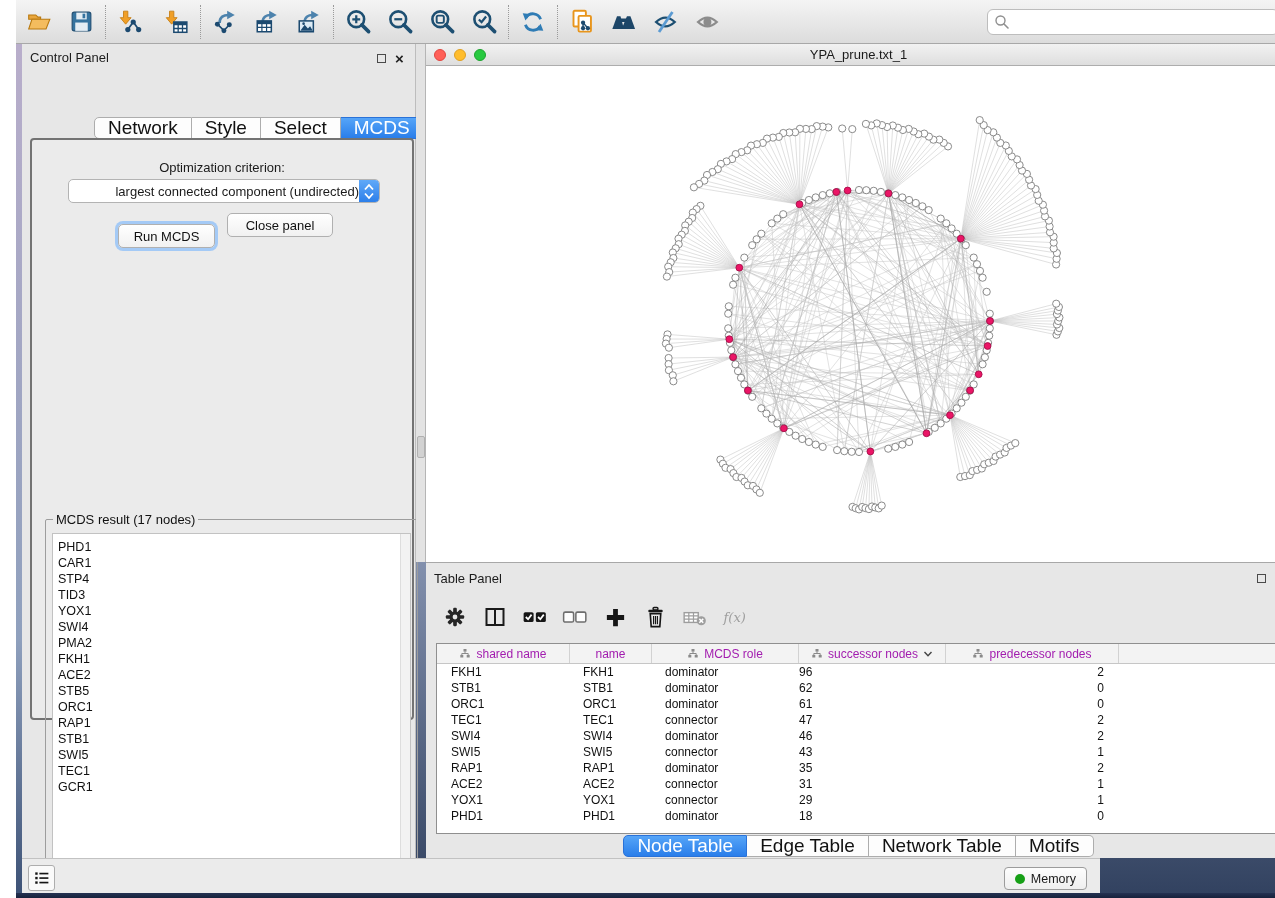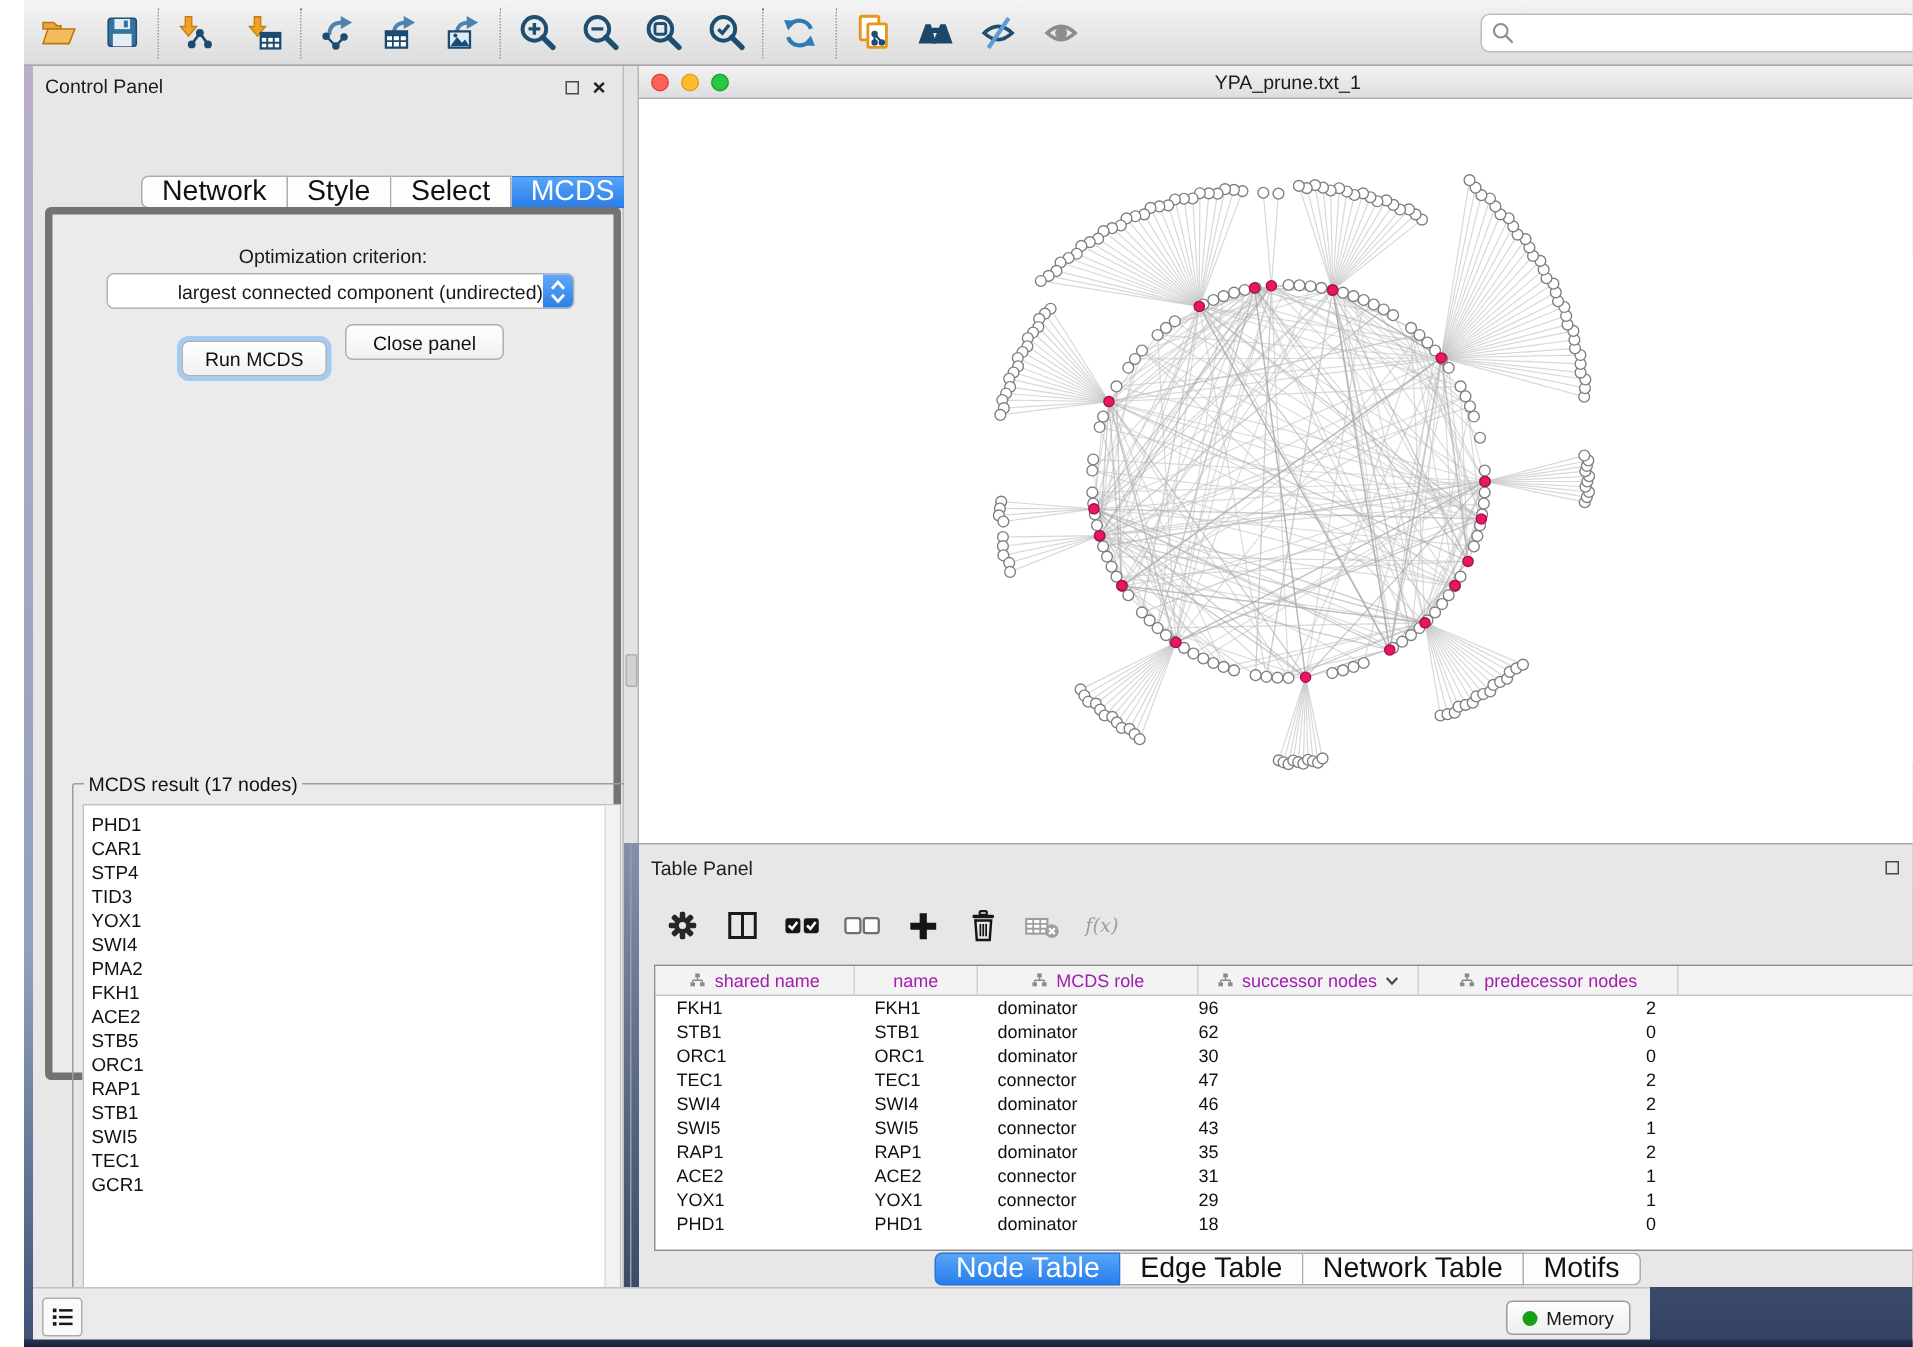--- a/index.html
+++ b/index.html
@@ -35,21 +35,21 @@
   .close-x { font-size:15px; font-weight:bold; color:#222; line-height:9px; }
 
   #cp-tabs { left:72px; top:73px; display:flex; }
   .seg { height:22px; display:flex; align-items:center; justify-content:center; padding:0 13px;
     background:#fdfdfd; border:1px solid #adadad; border-left:none; font-size:19px; color:#111; }
   .seg:first-child { border-left:1px solid #adadad; border-radius:5px 0 0 5px; }
   .seg:last-child  { border-radius:0 5px 5px 0; }
   .seg.active { background:linear-gradient(180deg,#56a5f8,#2a7eea); border-color:#2a72d8; color:#fff; }
 
   #cp-content { left:8px; top:94px; width:384px; height:582px; background:#ebebeb;
-    border:5px solid #737373; border-radius:4px; }
+    border:2px solid #737373; border-radius:4px; }
   #criterion-label { left:0; top:20px; width:100%; text-align:center; font-size:13px; }
   #criterion-select { left:36px; top:39px; width:312px; height:24px; background:#fff;
     border:1px solid #b3b3b3; border-radius:5px; display:flex; align-items:center; overflow:hidden;text-align:right; }
   #criterion-select .select-value { flex:1; padding-left:12px; font-size:13px; white-space:nowrap; }
   #criterion-select .stepper { width:20px; height:24px;
     background:linear-gradient(180deg,#63abf9,#2a7de9); border-radius:0 4px 4px 0;
     display:flex; flex-direction:column; align-items:center; justify-content:center; gap:1px; }
   .btn { height:24px; background:linear-gradient(180deg,#ffffff,#f1f1f1);
     border:1px solid #b0b0b0; border-radius:5px; font-size:13px; color:#111;
     display:flex; align-items:center; justify-content:center; }
@@ -1146,21 +1146,21 @@
             <div class="cell c0">STB1</div>
             <div class="cell c1">STB1</div>
             <div class="cell c2">dominator</div>
             <div class="cell c3">62</div>
             <div class="cell c4">0</div>
           </div>
           <div class="row">
             <div class="cell c0">ORC1</div>
             <div class="cell c1">ORC1</div>
             <div class="cell c2">dominator</div>
-            <div class="cell c3">30</div>
+            <div class="cell c3">61</div>
             <div class="cell c4">0</div>
           </div>
           <div class="row">
             <div class="cell c0">TEC1</div>
             <div class="cell c1">TEC1</div>
             <div class="cell c2">connector</div>
             <div class="cell c3">47</div>
             <div class="cell c4">2</div>
           </div>
           <div class="row">

